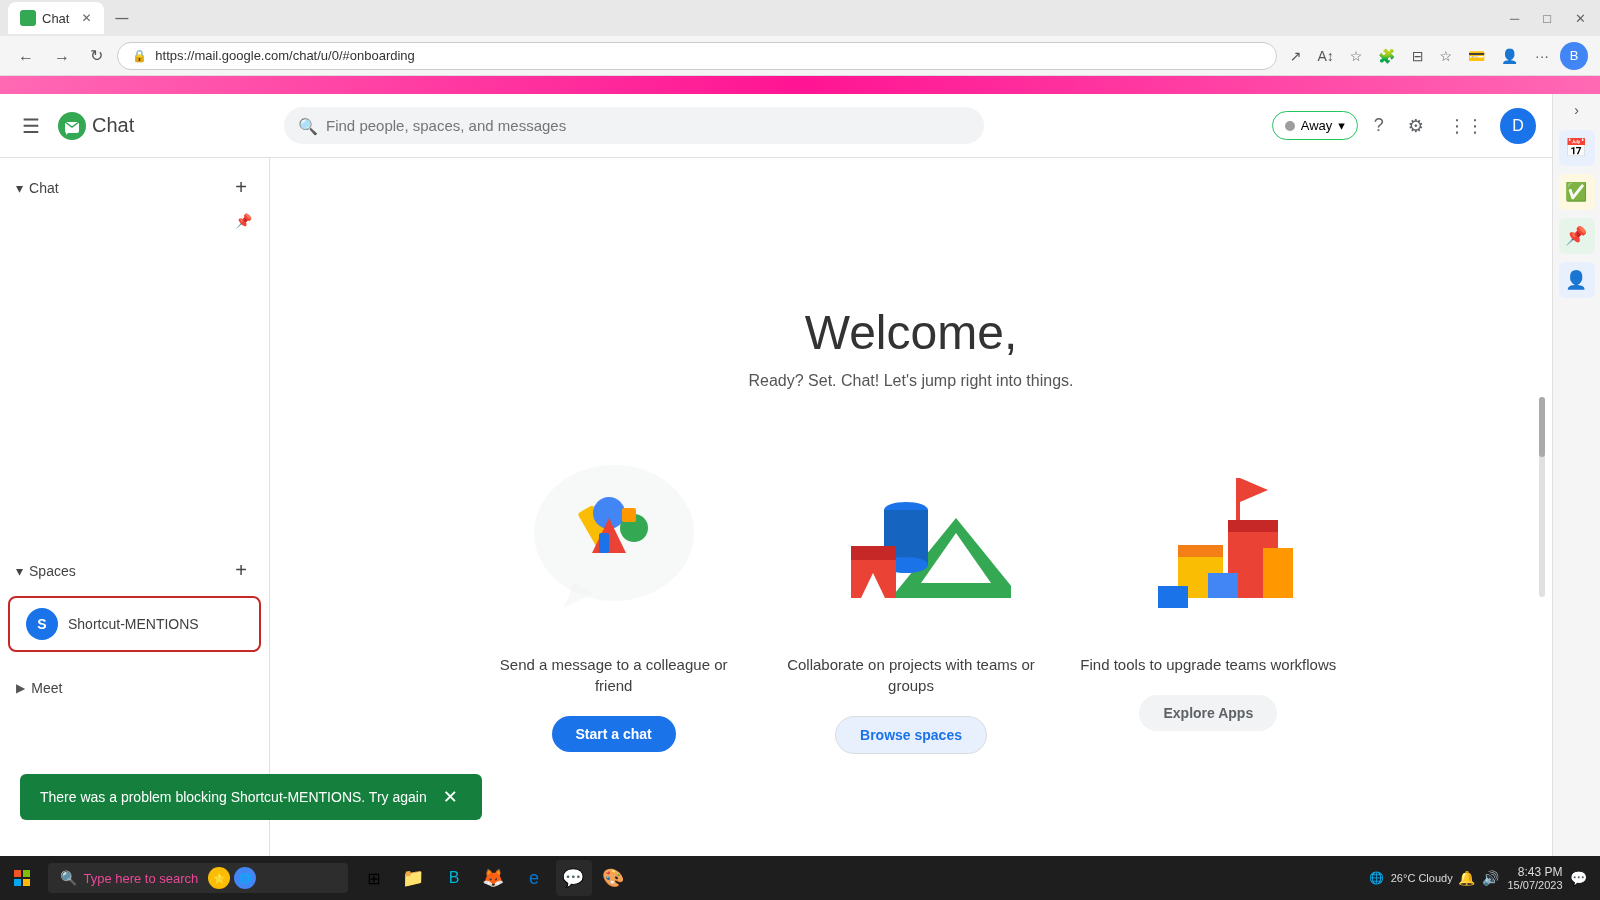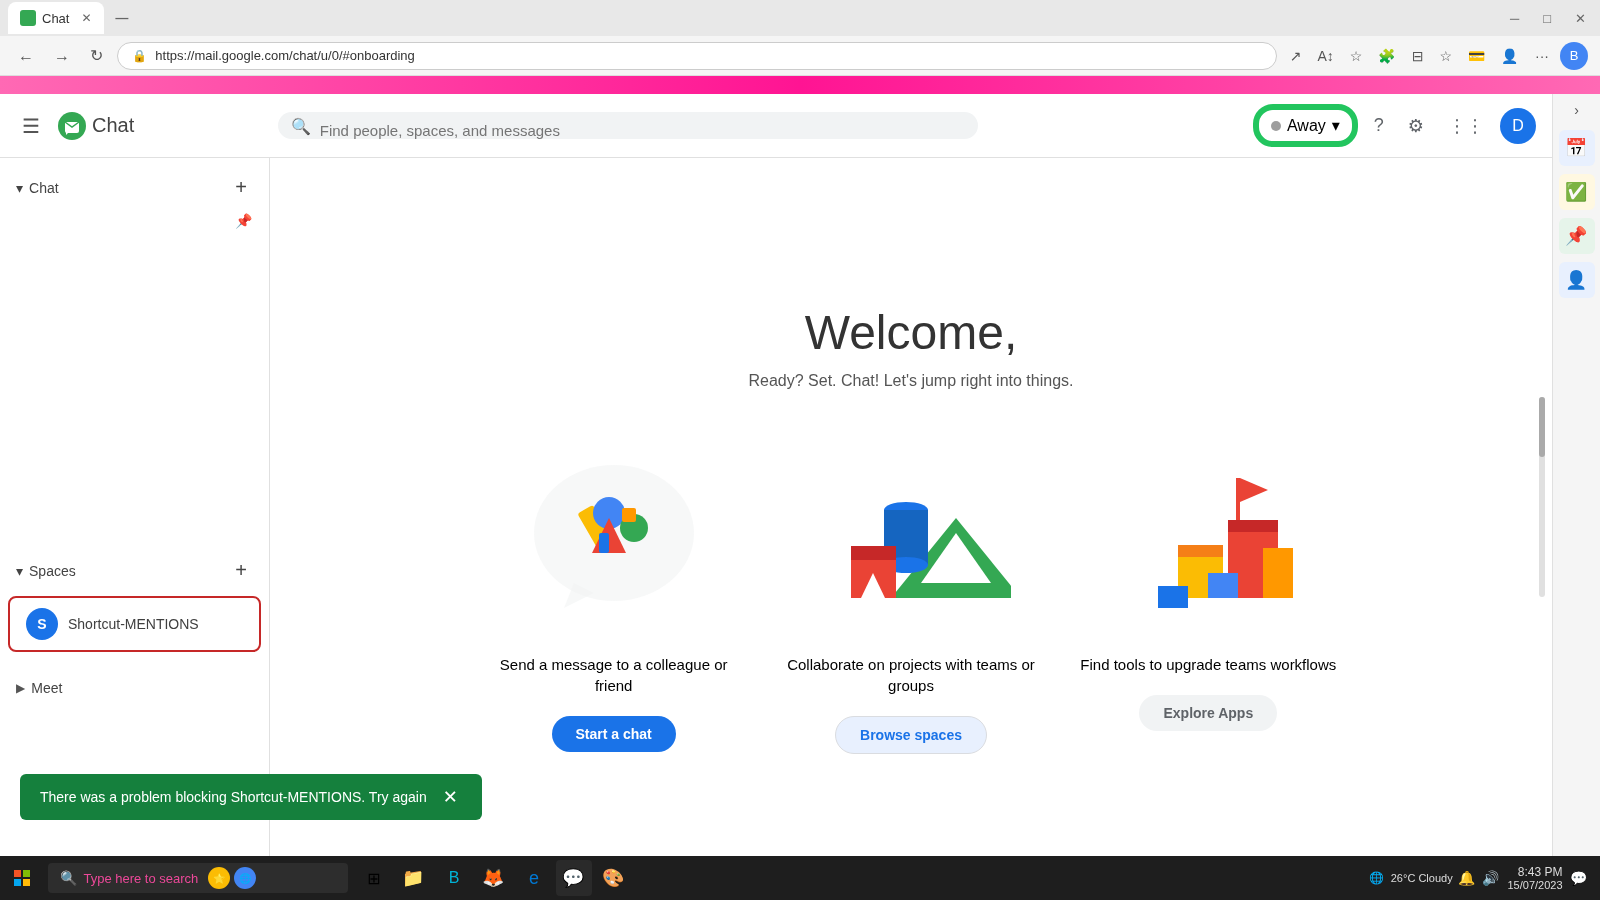--- a/index.html
+++ b/index.html
@@ -30,24 +30,24 @@
     
     .chat-app { display: flex; flex: 1; height: 100%; margin-right: 48px; }
 
     
     .top-bar { position: absolute; top: 0; left: 0; right: 48px; height: 64px; background: #fff; display: flex; align-items: center; padding: 0 16px; gap: 12px; border-bottom: 1px solid #e0e0e0; z-index: 10; }
     .hamburger { background: none; border: none; cursor: pointer; color: #555; font-size: 20px; padding: 6px; border-radius: 50%; }
     .app-logo { display: flex; align-items: center; gap: 6px; }
     .logo-icon { width: 28px; height: 28px; }
     .logo-text { font-size: 20px; color: #444; font-weight: 400; }
     .search-bar { flex: 1; max-width: 700px; margin: 0 auto; position: relative; }
-    .search-bar input { width: 100%; padding: 10px 16px 0 42px; border: none; background: #f1f3f4; border-radius: 24px; font-size: 15px; color: #333; outline: none; }
+    .search-bar input { width: 100%; padding: 10px 16px 10px 42px; border: none; background: #f1f3f4; border-radius: 24px; font-size: 15px; color: #333; outline: none; }
     .search-icon-wrap { position: absolute; left: 14px; top: 50%; transform: translateY(-50%); color: #5f6368; font-size: 16px; }
     .top-bar-right { display: flex; align-items: center; gap: 8px; margin-left: auto; }
-    .status-btn { display: flex; align-items: center; gap: 6px; padding: 6px 12px; border: 6px solid #22c55e; border-radius: 20px; cursor: pointer; font-size: 16px; background: #fff; }
+    .status-btn { display: flex; align-items: center; gap: 6px; padding: 6px 12px; border: 1px solid #22c55e; border-radius: 20px; cursor: pointer; font-size: 13px; background: #fff; }
     .status-dot { width: 10px; height: 10px; border-radius: 50%; background: #9e9e9e; }
     .icon-btn { background: none; border: none; cursor: pointer; color: #5f6368; font-size: 18px; padding: 8px; border-radius: 50%; }
     .avatar-btn { width: 36px; height: 36px; border-radius: 50%; background: #1a73e8; color: #fff; font-size: 16px; font-weight: 500; display: flex; align-items: center; justify-content: center; cursor: pointer; border: none; }
 
     
     .sidebar { width: 270px; background: #fff; border-right: 1px solid #e0e0e0; padding-top: 64px; overflow-y: auto; flex-shrink: 0; }
     .sidebar-section { padding: 8px 0; }
     .sidebar-section-header { display: flex; align-items: center; justify-content: space-between; padding: 8px 16px; cursor: pointer; }
     .sidebar-section-title { font-size: 14px; font-weight: 500; color: #444; display: flex; align-items: center; gap: 6px; }
     .sidebar-add-btn { background: none; border: none; cursor: pointer; color: #444; font-size: 20px; padding: 2px 6px; border-radius: 50%; }
@@ -63,21 +63,21 @@
 
     
     .main-content { flex: 1; padding-top: 64px; display: flex; align-items: center; justify-content: center; background: #fff; overflow-y: auto; }
     .welcome-area { display: flex; flex-direction: column; align-items: center; text-align: center; max-width: 900px; width: 100%; padding: 20px; }
     .welcome-title { font-size: 48px; font-weight: 400; color: #333; margin-bottom: 12px; }
     .welcome-subtitle { font-size: 16px; color: #555; margin-bottom: 48px; }
 
     .cards-row { display: flex; gap: 32px; justify-content: center; width: 100%; }
     .card { display: flex; flex-direction: column; align-items: center; width: 280px; }
     .card-image { width: 200px; height: 200px; display: flex; align-items: center; justify-content: center; margin-bottom: 16px; }
-    .card-title { font-size: 15px; color: #000000; margin-bottom: 20px; line-height: 1.4; text-align: center; }
+    .card-title { font-size: 15px; color: #404040; margin-bottom: 20px; line-height: 1.4; text-align: center; }
     .card-btn { padding: 10px 24px; border-radius: 20px; font-size: 14px; cursor: pointer; border: none; font-weight: 700; }
     .card-btn.primary { background: #1a73e8; color: #fff; }
     .card-btn.secondary { background: #e8f0fe; color: #1a73e8; border: 1px solid #dadce0; }
     .card-btn.disabled { background: #f1f3f4; color: #5f6368; cursor: default; }
 
     
     .toast { position: absolute; bottom: 80px; left: 20px; background: #15803d; color: #fff; padding: 12px 20px; border-radius: 6px; display: flex; align-items: center; gap: 12px; font-size: 14px; max-width: 500px; z-index: 100; }
     .toast-close { background: none; border: none; color: #fff; cursor: pointer; font-size: 18px; padding: 0 4px; }
     .scroll-bar { width: 6px; height: 200px; background: #e0e0e0; border-radius: 3px; position: relative; }
     .scroll-thumb { width: 6px; height: 60px; background: #aaa; border-radius: 3px; position: absolute; top: 0; }

